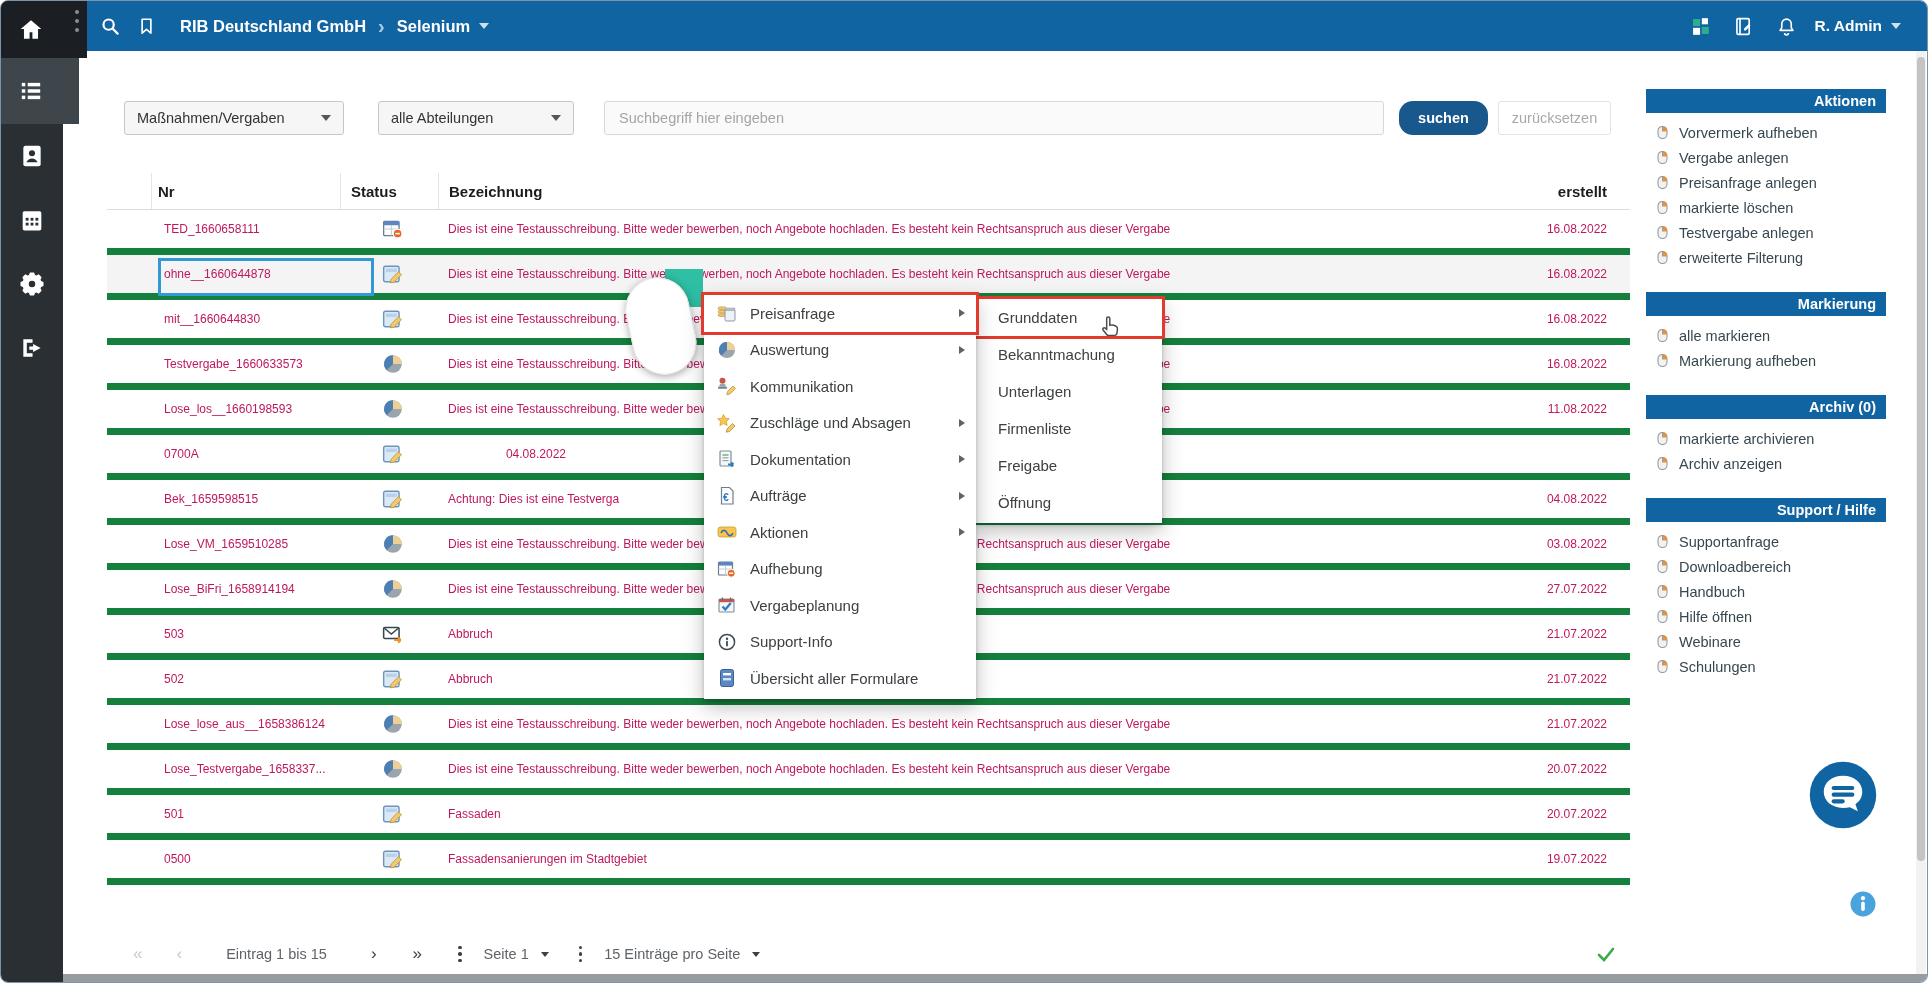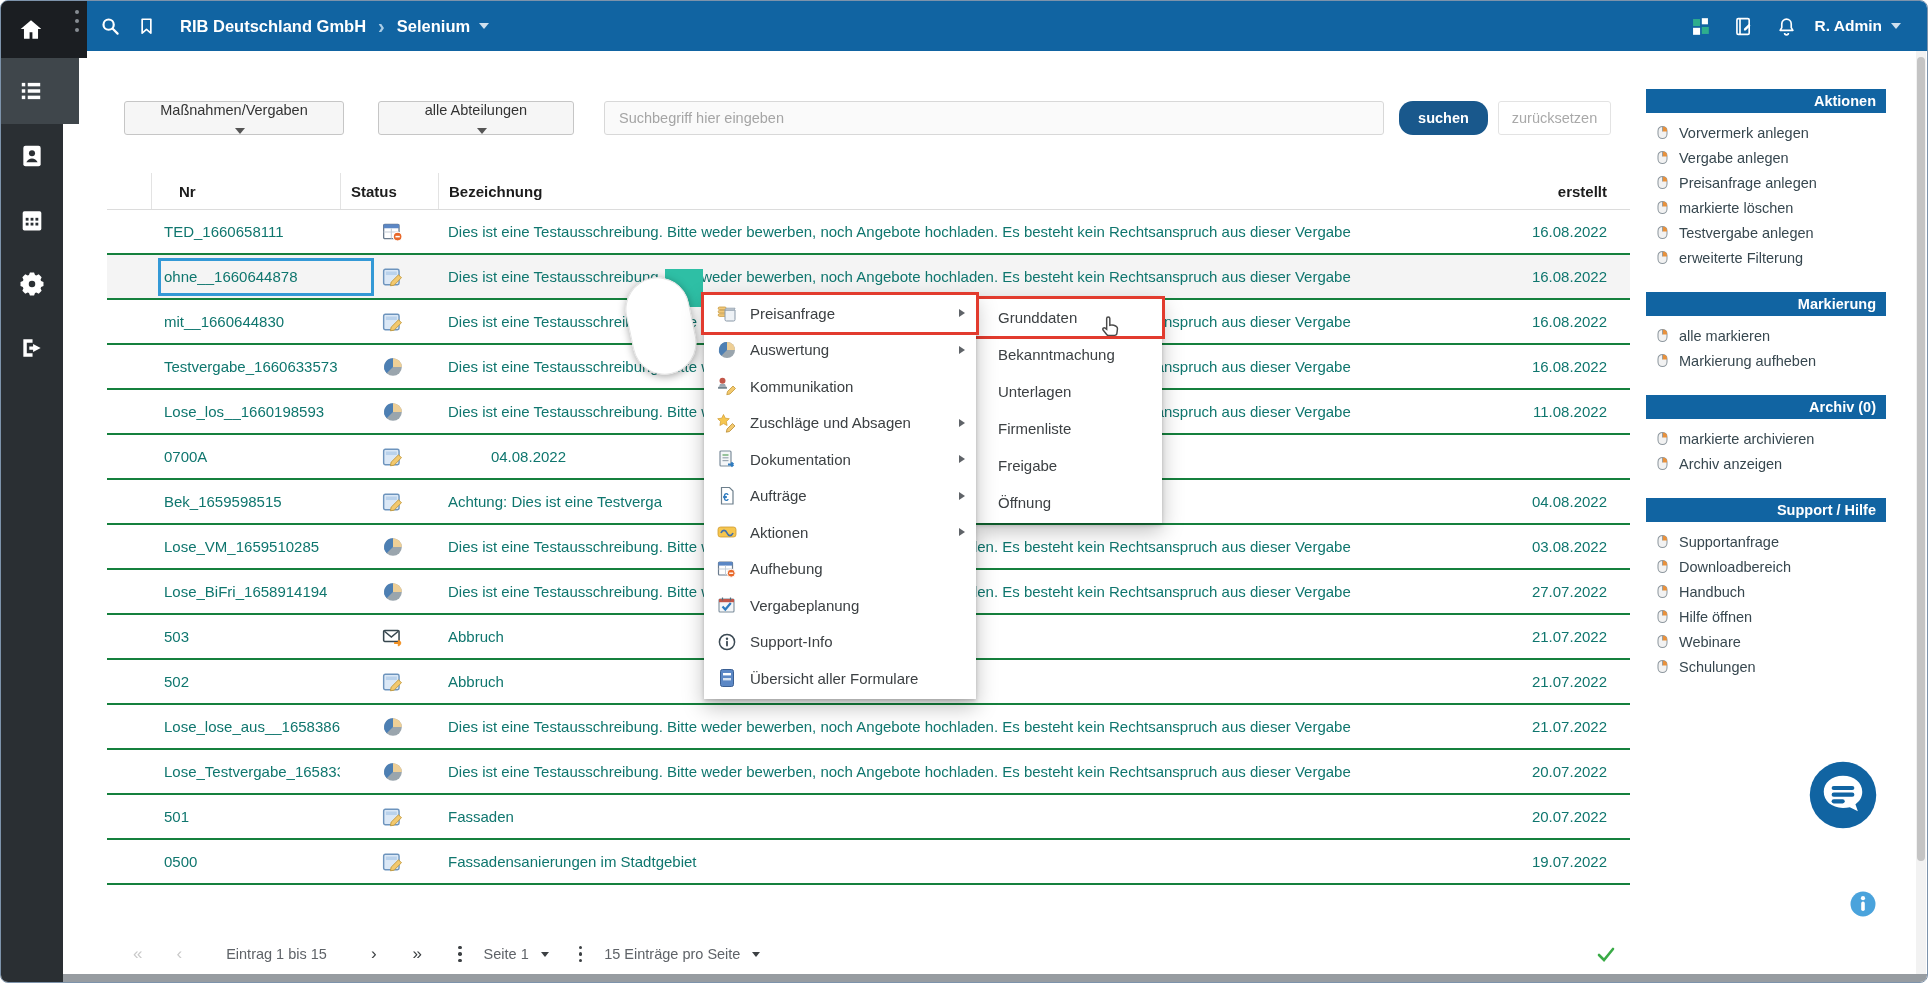--- a/index.html
+++ b/index.html
@@ -26,45 +26,45 @@
   .crumb-project { font-weight:700; font-size:16.5px; cursor:pointer; }
   .caret { width:0; height:0; border-left:5px solid transparent; border-right:5px solid transparent;
            border-top:6px solid #cfe0ee; display:inline-block; margin-left:9px; }
   .tb-right { margin-left:auto; display:flex; align-items:center; padding-right:26px; }
   .tb-right .tb-ic { width:21px; height:21px; margin:0 0 0 22px; }
   .tb-user { font-weight:700; font-size:15.5px; margin-left:18px; cursor:pointer; display:flex; align-items:center; }
 
   
   .filterbar { position:absolute; top:100px; left:0; right:0; height:34px; z-index:10; font-size:14.5px; }
   .dd { position:absolute; height:34px; background:#f6f6f6; border:1px solid #c6c6c6; border-radius:3px;
-        display:flex; align-items:center; justify-content:space-between; padding:0 12px; color:#333; cursor:pointer;flex-direction:column; }
+        display:flex; align-items:center; justify-content:space-between; padding:0 12px; color:#333; cursor:pointer; }
   .dd .caret { border-top-color:#555; margin-left:12px; }
   #dd-scope { left:123px; width:220px; }
   #dd-dept  { left:377px; width:196px; }
   .search-input { position:absolute; left:603px; width:780px; height:34px; border:1px solid #d8d8d8;
                   border-radius:3px; background:#fafafa; padding:0 14px; font-size:14.5px; color:#333;
                   font-family:inherit; }
   .search-input::placeholder { color:#a5a5a5; }
   .btn-search { position:absolute; left:1398px; width:89px; height:34px; background:#19588c; color:#fff;
                 font-weight:700; font-size:14.5px; border:none; border-radius:14px; cursor:pointer; font-family:inherit; }
   .btn-reset  { position:absolute; left:1497px; width:113px; height:34px; background:#fff; color:#a9a9a9;
                 font-size:14.5px; border:1px solid #e3e3e3; border-radius:3px; cursor:pointer; font-family:inherit; }
 
   
   .thead { position:absolute; left:106px; right:297px; top:172px; height:37px; display:flex; align-items:center;
            border-bottom:1px solid #dcdcdc; font-weight:700; font-size:15px; color:#1c1c1c; }
   .thead > div { height:100%; display:flex; align-items:center; }
   .h-check { width:44px; }
-  .h-nr { width:189px; border-left:1px solid #e3e3e3; padding-left:27px; }
+  .h-nr { width:189px; border-left:1px solid #e3e3e3; padding-left:6px; }
   .h-status { width:98px; border-left:1px solid #e3e3e3; padding-left:10px; }
   .h-bez { flex:1; border-left:1px solid #e3e3e3; padding-left:10px; }
   .h-date { width:151px; justify-content:flex-end; padding-right:23px; }
   .tbody { position:absolute; left:106px; right:297px; top:209px; }
-  .t-row { position:relative; display:flex; align-items:center; height:45px; border-bottom:2px solid #15803d;
-           font-size:15px; color:#0f766e; cursor:pointer; }
+  .t-row { position:relative; display:flex; align-items:center; height:45px; border-bottom:7px solid #15803d;
+           font-size:12px; color:#be185d; cursor:pointer; }
   .t-row.sel { background:#f4f4f4; }
   .c-check { width:44px; }
   .c-nr { width:189px; padding-left:13px; white-space:nowrap; overflow:hidden; }
   .c-status { width:98px; padding-left:42px; display:flex; align-items:center; }
   .c-status svg { width:22px; height:22px; }
   .c-bez { flex:1; padding-left:10px; white-space:nowrap; overflow:hidden; }
   .c-date { width:151px; text-align:right; padding-right:23px; }
   .nr-box { position:absolute; left:51px; top:3px; width:216px; height:38px; border:3px solid #3399d6; pointer-events:none; }
 
   
@@ -656,21 +656,21 @@
         <div class="panel-h">Aktionen</div>
         <div class="panel-items">
           <div class="p-item">
             <span class="ic" style="display: inline-flex;">
               <svg viewBox="0 0 16 16">
                 <rect x="3.2" y="1.5" width="9.6" height="13" rx="4.8" fill="#f2f2f2" stroke="#8d979e" stroke-width="1.1"></rect>
                 <path d="M8 1.8h.8a4 4 0 0 1 4 4v1H8z" fill="#e8913c"></path>
                 <line x1="8" y1="1.8" x2="8" y2="6.8" stroke="#8d979e" stroke-width="0.9"></line>
               </svg>
             </span>
-            <span>Vorvermerk anlegen</span>
+            <span>Vorvermerk aufheben</span>
           </div>
           <div class="p-item">
             <span class="ic" style="display: inline-flex;">
               <svg viewBox="0 0 16 16">
                 <rect x="3.2" y="1.5" width="9.6" height="13" rx="4.8" fill="#f2f2f2" stroke="#8d979e" stroke-width="1.1"></rect>
                 <path d="M8 1.8h.8a4 4 0 0 1 4 4v1H8z" fill="#e8913c"></path>
                 <line x1="8" y1="1.8" x2="8" y2="6.8" stroke="#8d979e" stroke-width="0.9"></line>
               </svg>
             </span>
             <span>Vergabe anlegen</span>

